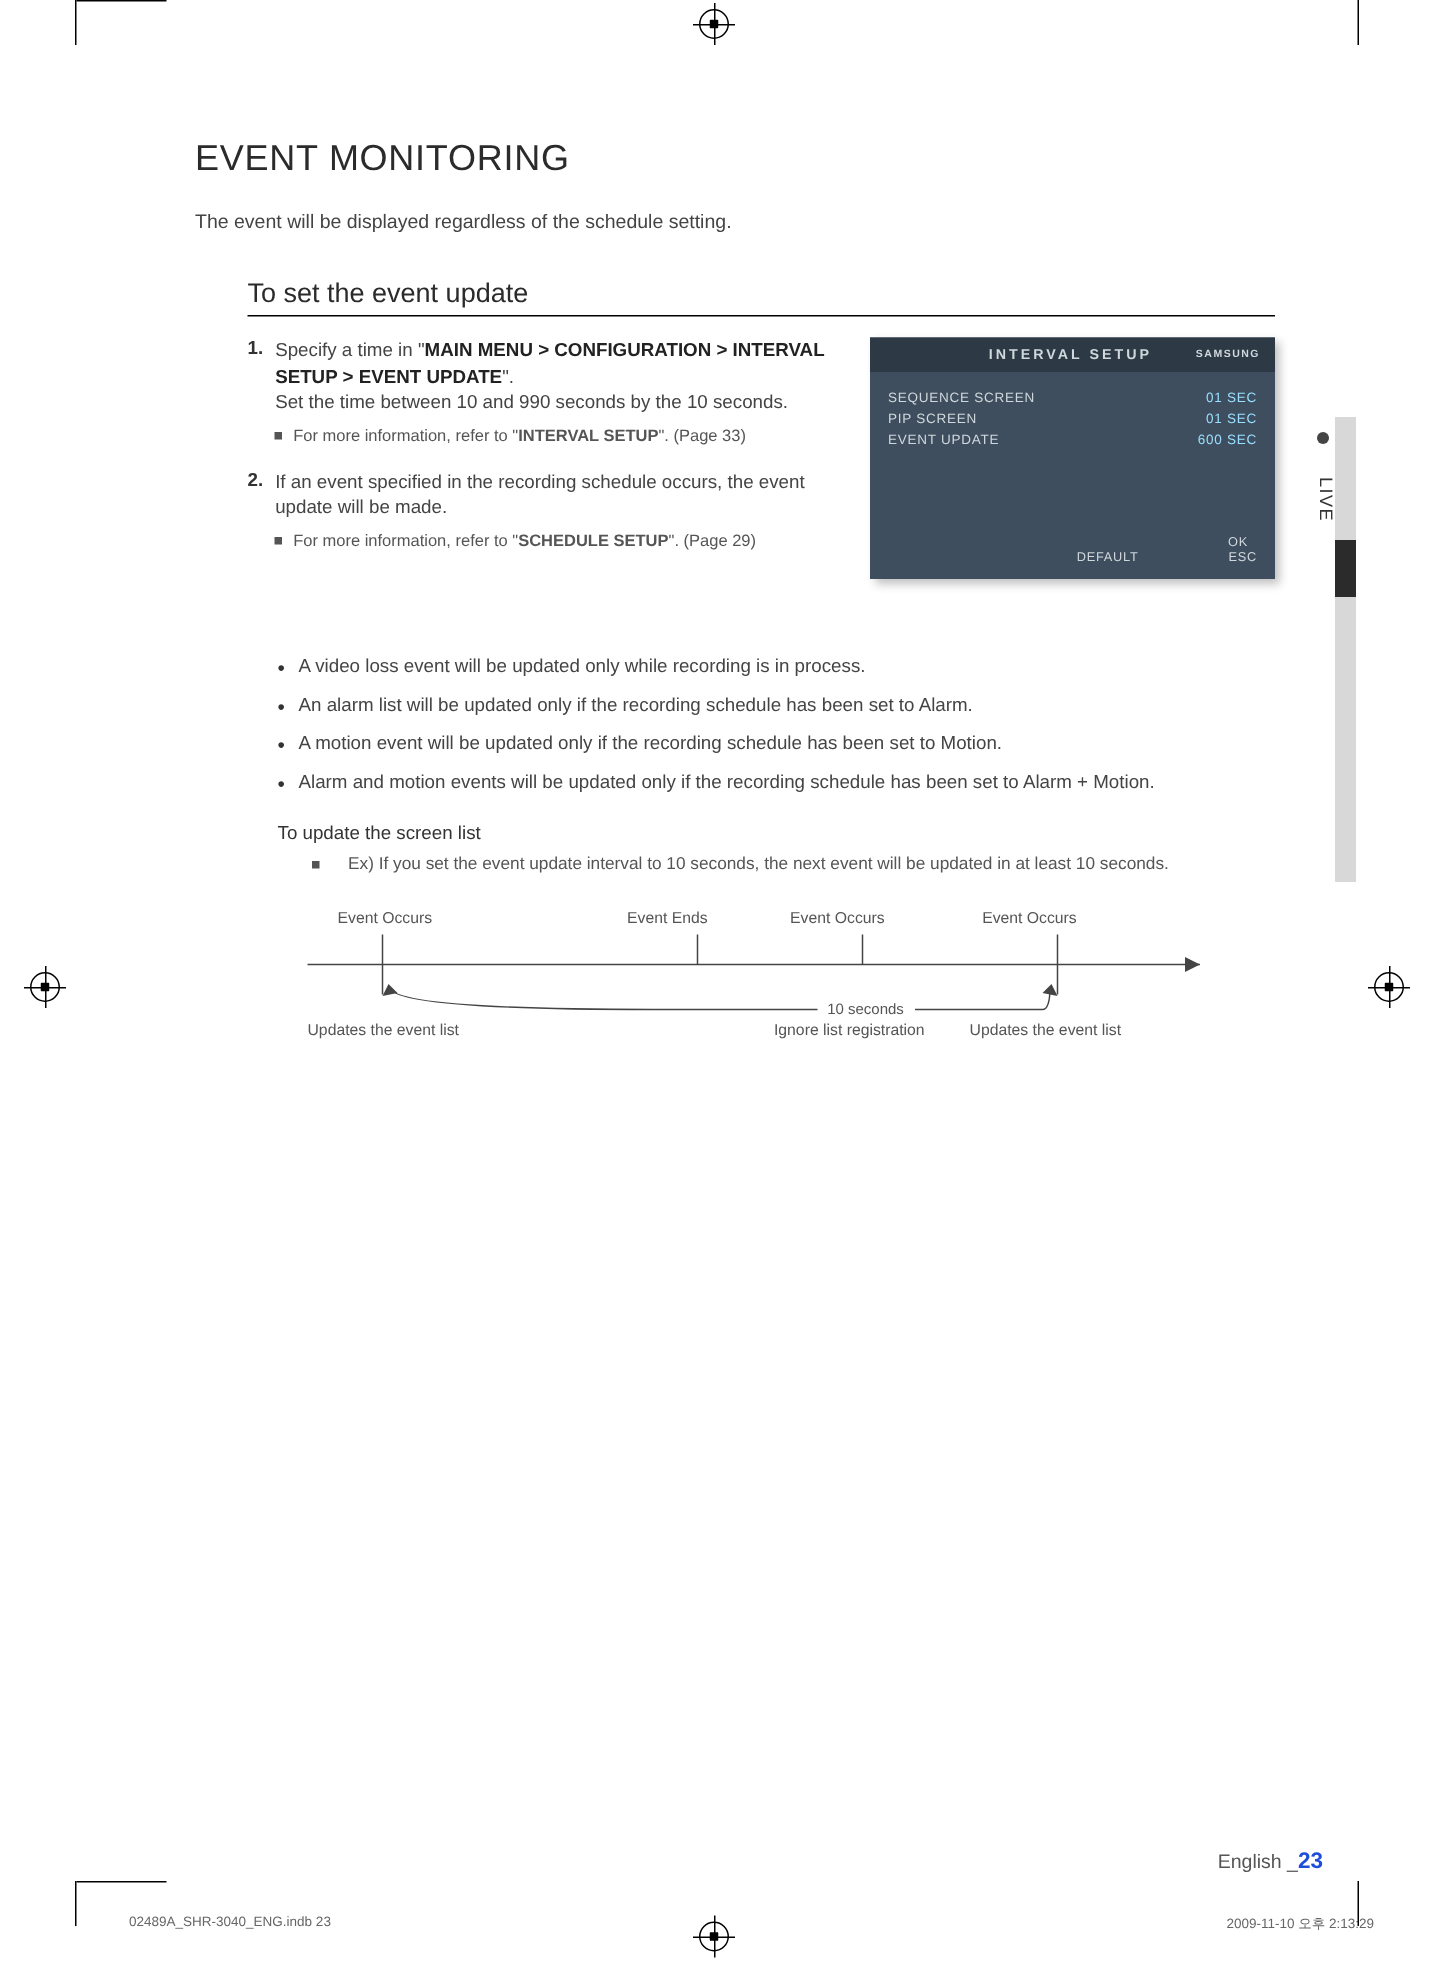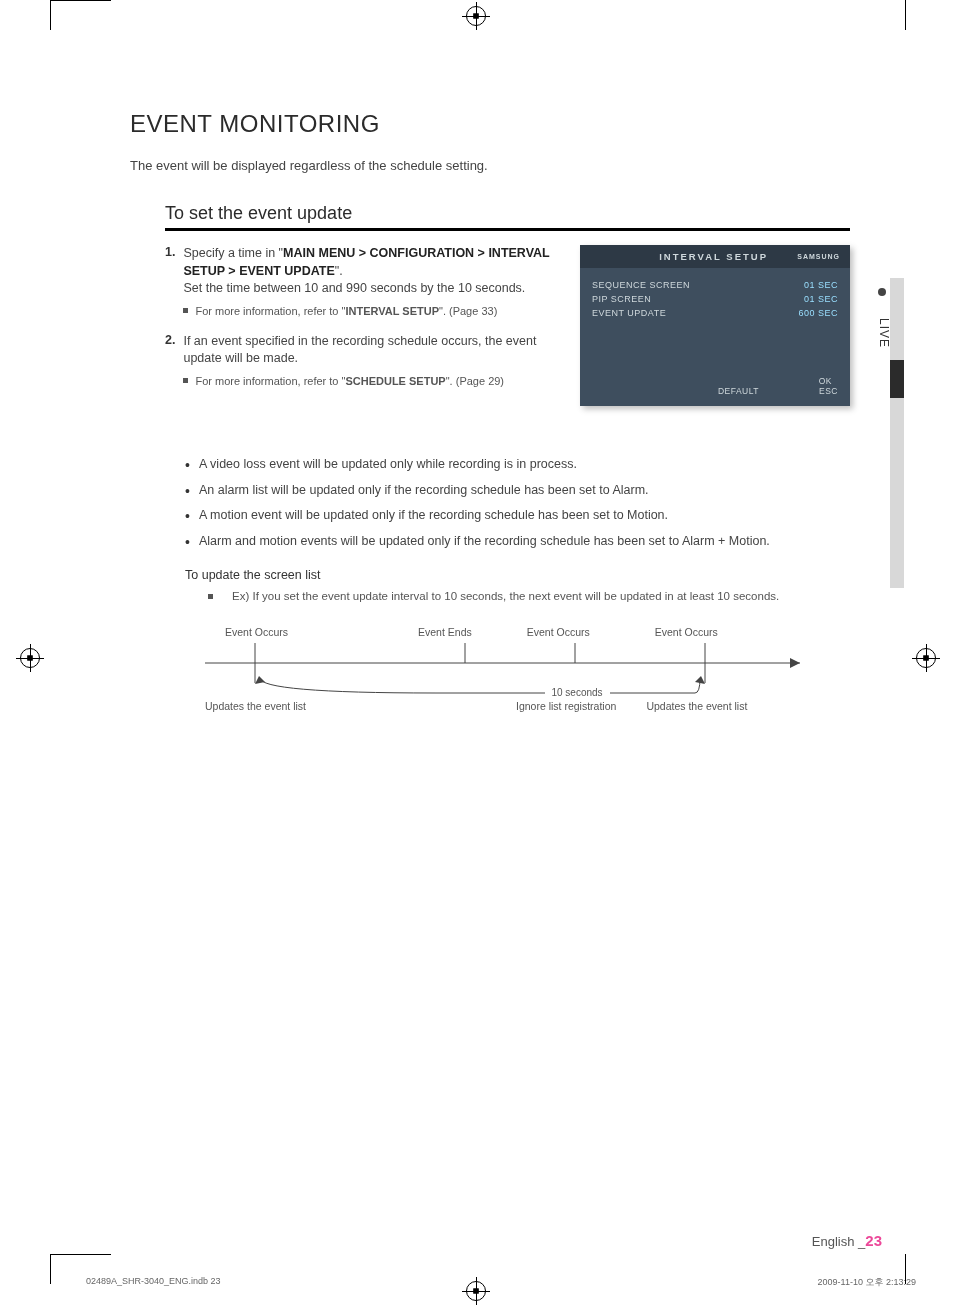--- a/index.html
+++ b/index.html
@@ -7,21 +7,21 @@
     margin: 0;
     background: #fff;
     width: 954px;
     height: 1311px;
     position: relative;
     color: #333;
   }
   .page {
     position: absolute;
     left: 130px;
-    top: 110px;
+    top: 92px;
     width: 720px;
   }
   .crop-top, .crop-bottom {
     position: absolute;
     border-left: 0.5px solid #000;
     border-right: 0.5px solid #000;
     height: 30px;
     left: 50px;
     width: 854px;
   }
@@ -70,21 +70,21 @@
   .intro p {
     font-size: 13px;
     margin: 3px 0;
     color: #444;
   }
   h2.subhead {
     font-size: 18px;
     font-weight: 500;
     margin: 30px 0 8px 35px;
     padding-bottom: 4px;
-    border-bottom: 3px solid #000000;
+    border-bottom: 1px solid #000000;
     color: #2b2b2b;
   }
   .two-col {
     display: flex;
     gap: 14px;
     margin-left: 35px;
     margin-top: 14px;
   }
   .steps {
     flex: 1;
@@ -239,21 +239,21 @@
   .tl-top span { display:block; }
   .tl-svg { width: 640px; height: 60px; }
   .tl-bottom { display:flex; }
   .footer-page {
     position: absolute;
     right: 72px;
     bottom: 62px;
     font-size: 13px;
     color: #555;
   }
-  .footer-page b { font-size: 15px; color: #ec4899; margin-top: 28px; }
+  .footer-page b { font-size: 15px; color: #1d4ed8; margin-top: 28px; }
   .print-footer {
     position: absolute;
     left: 62px;
     bottom: 22px;
     font-size: 9px;
     color: #666;
     width: 830px;
     display: flex;
     justify-content: space-between;
     margin-left: 24px;

